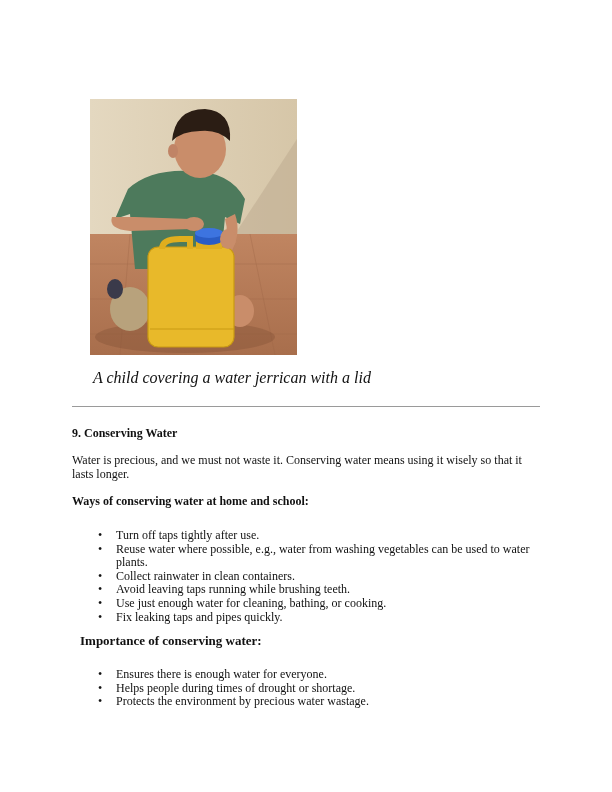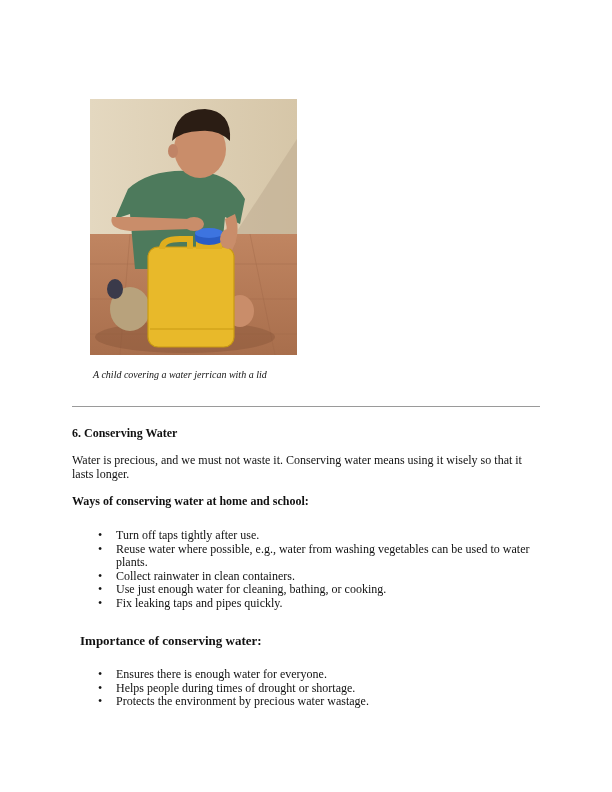--- a/index.html
+++ b/index.html
@@ -1,19 +1,19 @@
 <!DOCTYPE html>
 <html><head>
 <meta charset="utf-8">
 <style>
   html, body { margin:0; padding:0; background:#ffffff; }
   body { width:612px; height:792px; position:relative; overflow:hidden;
          font-family:"Liberation Serif", serif; color:#111; }
   .photo { position:absolute; left:90px; top:99px; width:207px; height:256px; overflow:hidden; }
-  .caption { position:absolute; left:93px; top:369px; font-style:italic; font-size:10px; }
+  .caption { position:absolute; left:93px; top:369px; font-style:italic; font-size:16px; }
   .rule { position:absolute; left:72px; top:406px; width:468px; height:0; border-top:1px solid #9a9a9a; }
   .h4 { position:absolute; left:72px; top:426px; font-weight:bold; font-size:12px; }
   .para { position:absolute; left:72px; top:453px; width:470px; font-size:12px; line-height:14px; }
   .h5a { position:absolute; left:72px; top:494px; font-weight:bold; font-size:12px; }
   .h5b { position:absolute; left:80px; top:633px; font-weight:bold; font-size:13px; }
   ul.list { position:absolute; left:90px; margin:8px; padding:0; list-style:none; width:440px; font-size:12px; line-height:13.6px; }
   ul.list li { position:relative; padding-left:18px; }
   ul.list li::before { content:"•"; position:absolute; left:0; top:0; }
   #list1 { top:521px; }
   #list2 { top:660px; }
@@ -69,29 +69,30 @@
     <ellipse cx="104" cy="125" rx="10" ry="7" fill="#c98d6a"></ellipse>
     <ellipse cx="138" cy="140" rx="8" ry="10" fill="#c98d6a"></ellipse>
     <line x1="60" y1="230" x2="144" y2="230" stroke="#c99a12" stroke-width="1"></line>
   </svg>
 </div>
 
 <div class="caption">A child covering a water jerrican with a lid</div>
 
 <div class="rule"></div>
 
-<div class="h4">6. Conserving Water</div>
+<div class="h4">9. Conserving Water</div>
 
 <div class="para">Water is precious, and we must not waste it. Conserving water means using it wisely so that it lasts longer.</div>
 
 <div class="h5a">Ways of conserving water at home and school:</div>
 <ul class="list" id="list1">
   <li>Turn off taps tightly after use.</li>
   <li>Reuse water where possible, e.g., water from washing vegetables can be used to water plants.</li>
   <li>Collect rainwater in clean containers.</li>
+  <li>Avoid leaving taps running while brushing teeth.</li>
   <li>Use just enough water for cleaning, bathing, or cooking.</li>
   <li>Fix leaking taps and pipes quickly.</li>
 </ul>
 
 <div class="h5b">Importance of conserving water:</div>
 <ul class="list" id="list2">
   <li>Ensures there is enough water for everyone.</li>
   <li>Helps people during times of drought or shortage.</li>
   <li>Protects the environment by precious water wastage.</li>
 </ul>

